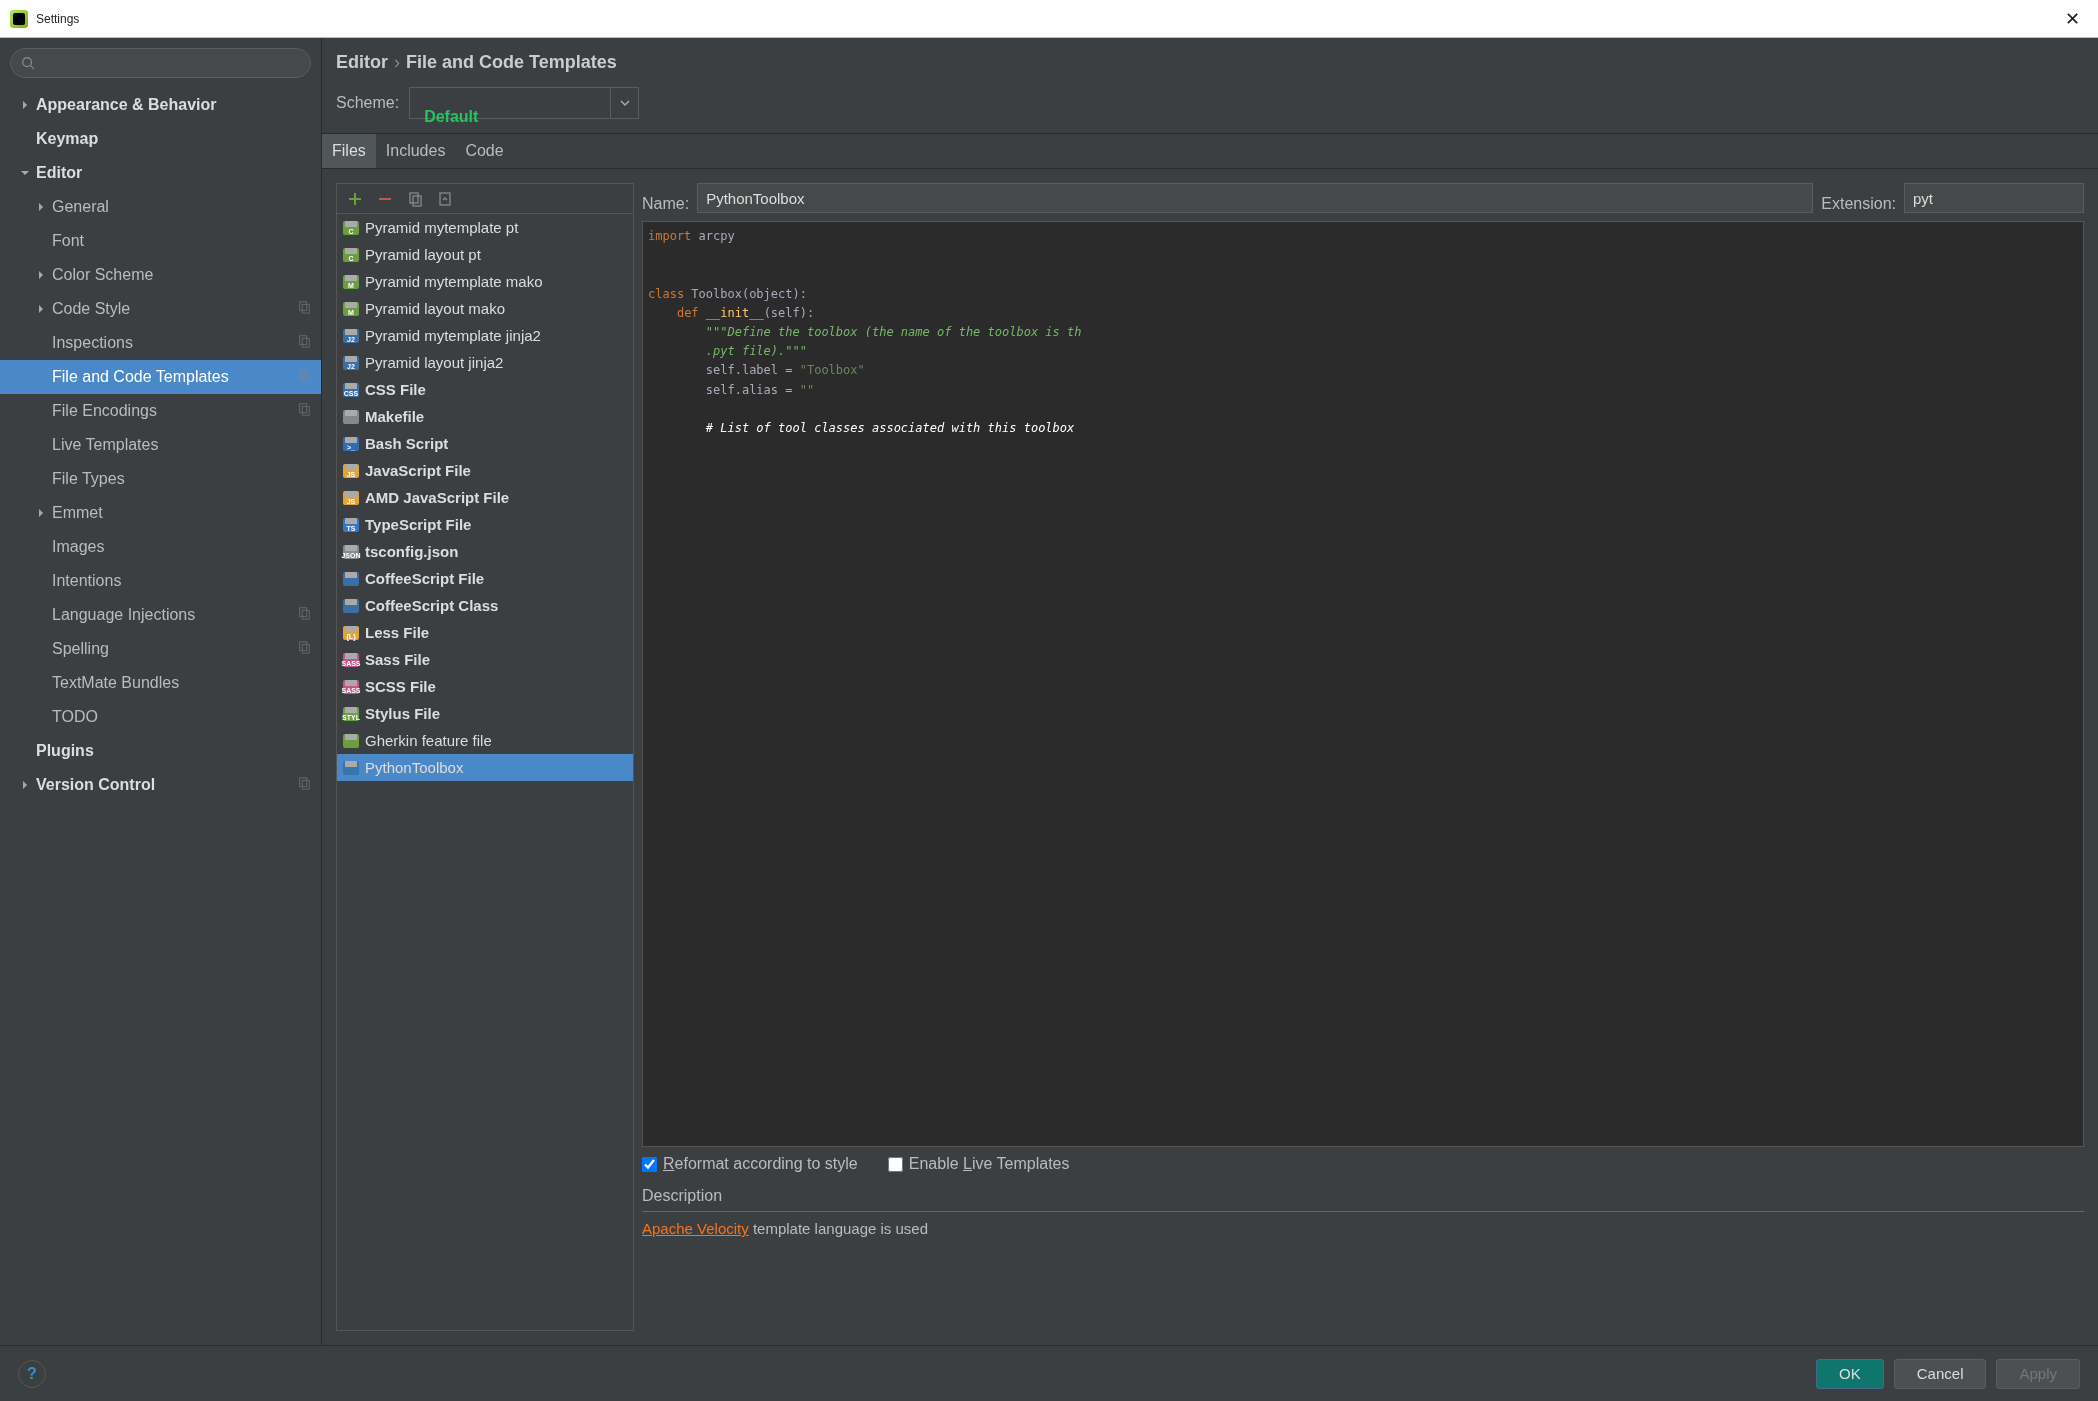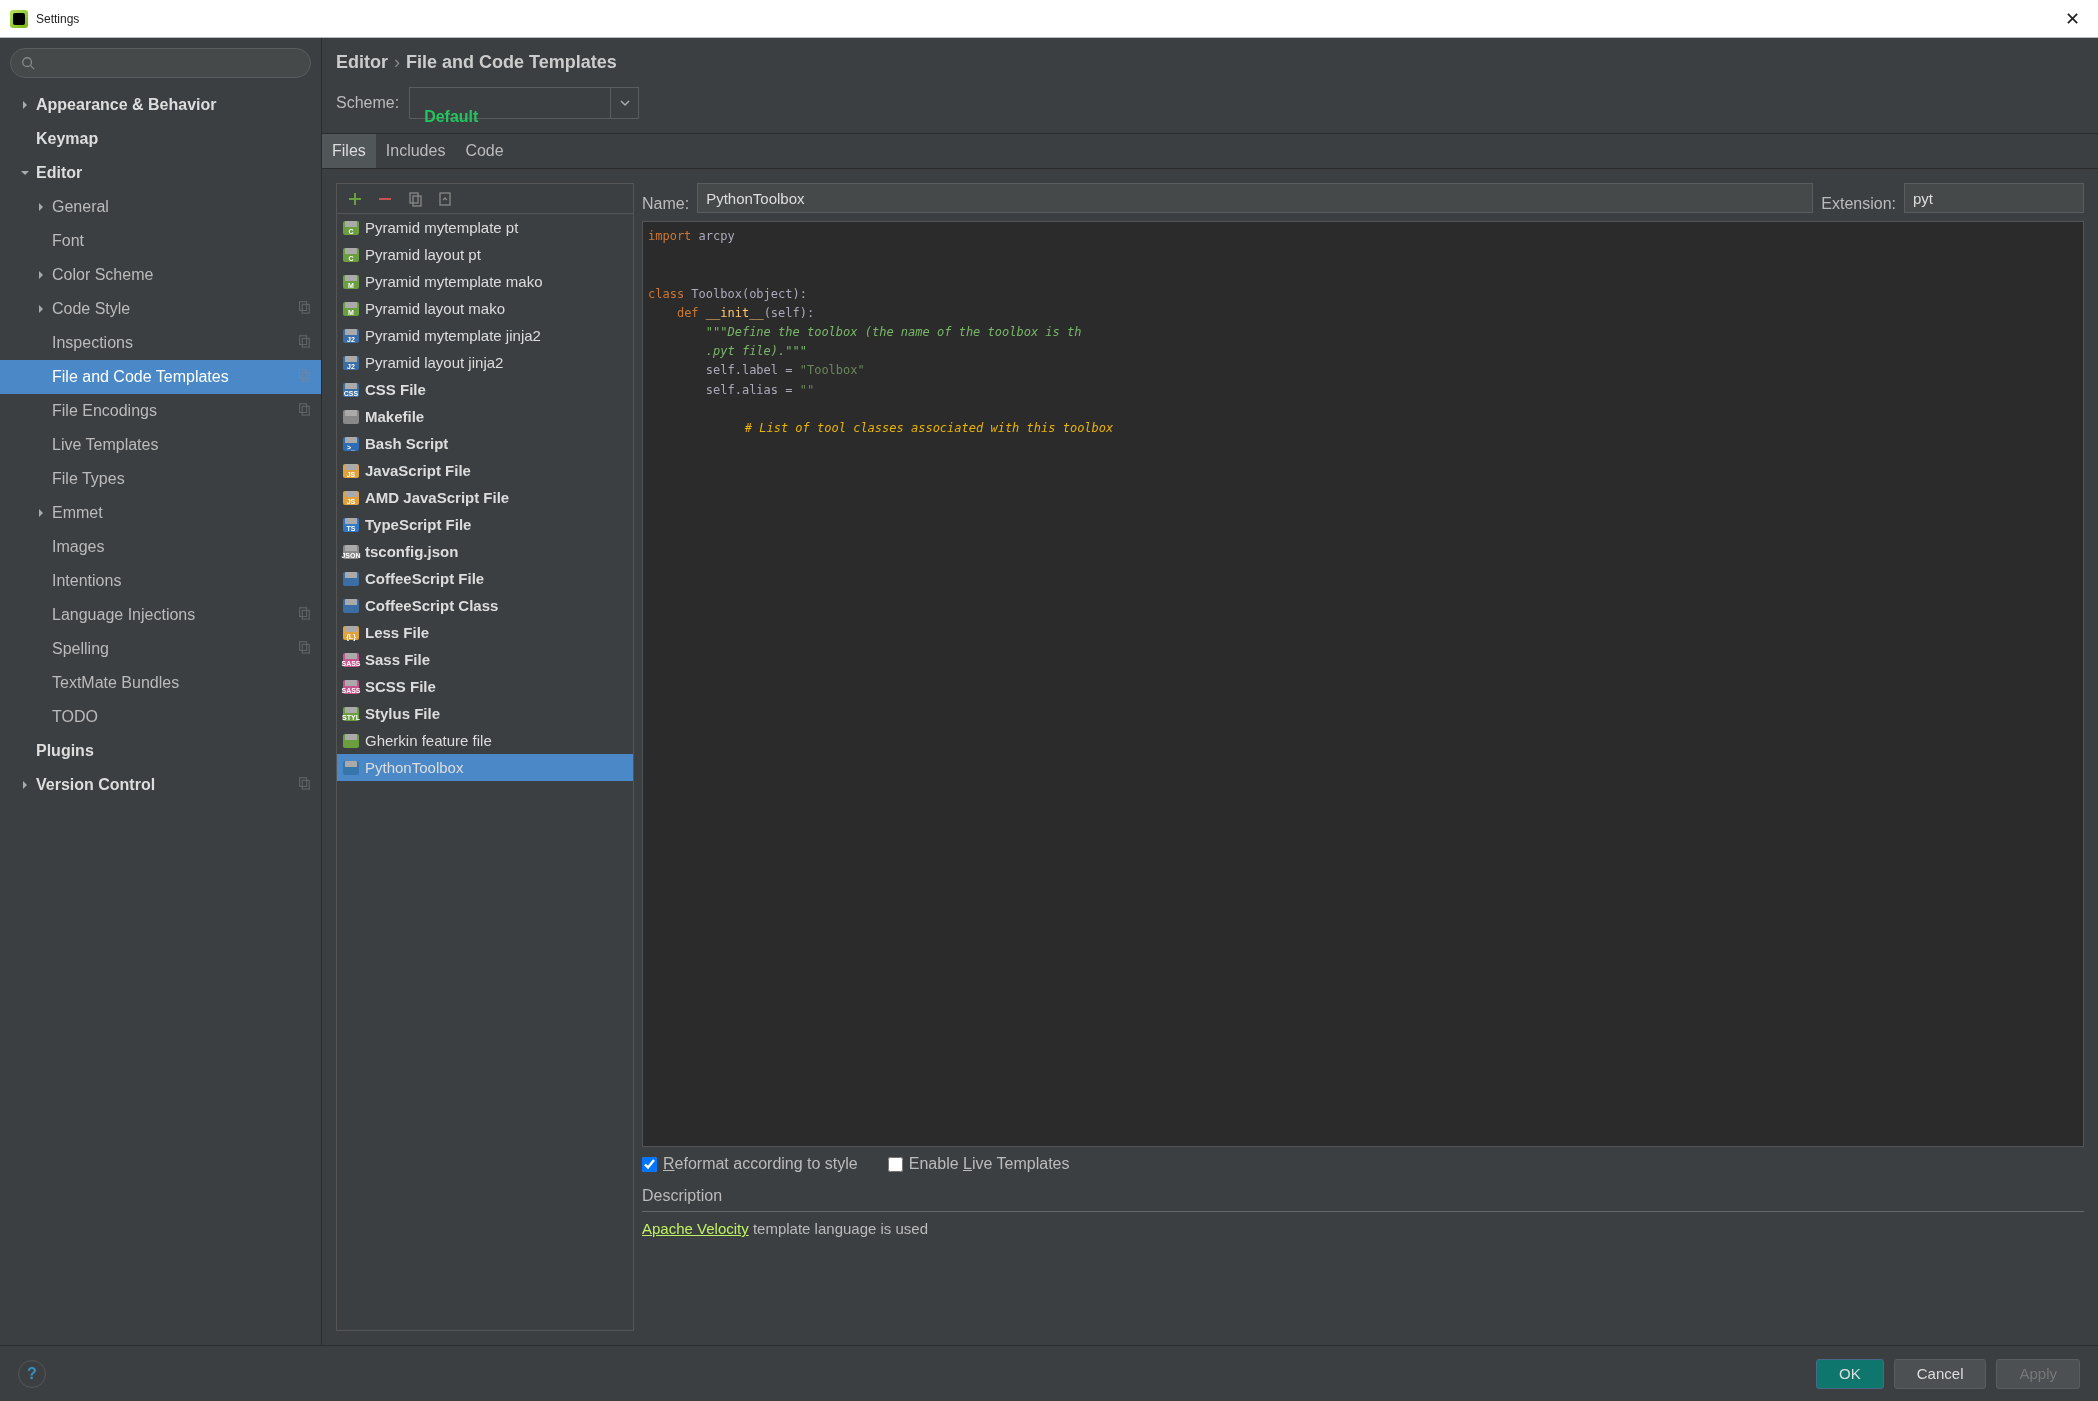--- a/index.html
+++ b/index.html
@@ -55,31 +55,31 @@
 .editor-panel { flex: 1; display: flex; flex-direction: column; min-width: 0; }
 .name-row { display: flex; align-items: flex-end; gap: 8px; margin-bottom: 8px; }
 .name-row label { font-size: 16px; color: #bbb; }
 .name-row input { background: #45494a; border: 1px solid #5a5d5f; color: #ddd; height: 30px; padding: 0 8px; font-size: 15px; }
 .name-input { flex: 1; }
 .ext-input { width: 180px; }
 .code-editor { flex: 1; background: #2b2b2b; border: 1px solid #555; font-family: Consolas, monospace; font-size: 12px; padding: 5px; overflow: auto; white-space: pre; color: #aab; line-height: 1.6; min-height: 0; }
 .kw { color: #cc7832; }
 .fn { color: #ffc66d; }
 .str { color: #6a8759; }
-.cmt { color: #eab308; font-style: italic; margin-left: 39px; }
+.cmt { color: #ffffff; font-style: italic; }
 .docstr { color: #77b767; font-style: italic; }
 
 .checks-row { display: flex; align-items: center; gap: 30px; padding: 8px 0; font-size: 16px; color:#bbb; }
 .checks-row label { display:flex; align-items:center; gap:6px; cursor:pointer; }
 .checks-row input[type=checkbox]{ width:15px; height:15px; }
 .u { text-decoration: underline; }
 
 .desc-label { font-size: 16px; color: #bbb; margin: 6px 0; }
 .desc-box { border-top: 1px solid #666; padding-top: 8px; font-size: 15px; color: #bbb; min-height: 120px; }
-.desc-box a { color: #bef264; text-decoration: underline; }
+.desc-box a { color: #f97316; text-decoration: underline; }
 
 .footer { height: 56px; border-top: 1px solid #2b2b2b; display: flex; align-items: center; padding: 0 18px; }
 .help-btn { width: 28px; height: 28px; border-radius: 50%; border: 1px solid #555; display:flex; align-items:center; justify-content:center; color:#3592c4; font-weight:bold; cursor:pointer; }
 .footer-btns { margin-left: auto; display: flex; gap: 10px; }
 .btn { height: 30px; padding: 0 22px; background: #4c5052; border: 1px solid #5a5d5f; color: #ddd; font-size: 15px; cursor: pointer; border-radius: 3px; }
 .btn.primary { background: #0f766e; border-color: #4a688a; }
 .btn.disabled { color: #777; cursor: default; }
 
 ::-webkit-scrollbar { width: 10px; }
 ::-webkit-scrollbar-track { background: #3c3f41; }

